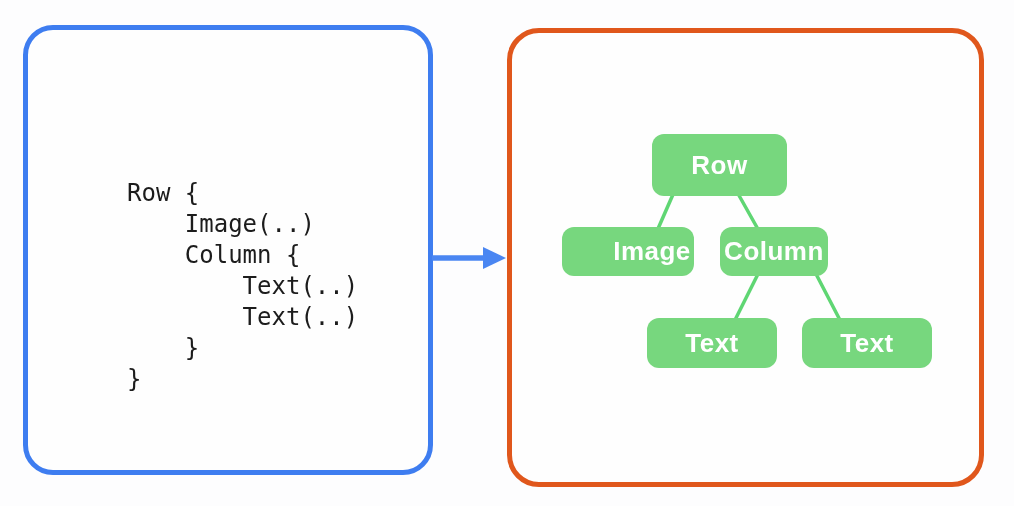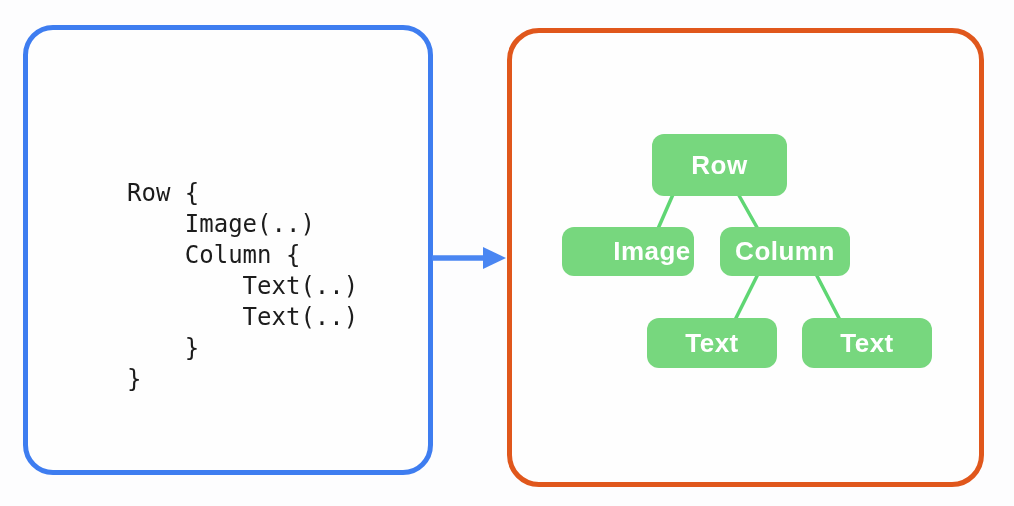--- a/index.html
+++ b/index.html
@@ -65,21 +65,21 @@
     position:absolute;
     background:var(--node-fill);
     border-radius:12px;
     color:var(--node-text);
     font-size:26px;font-weight:700;
     display:flex;align-items:center;justify-content:center;
     letter-spacing:0.5px;
   }
   .node-row       {left:140px;top:101px;width:135px;height:62px;}
   .node-image     {left:50px; top:194px;width:132px;height:49px;padding-left:48px;}
-  .node-column    {left:208px;top:194px;width:130px;height:49px;}
+  .node-column    {left:208px;top:194px;width:108px;height:49px;}
   .node-text-left {left:135px;top:285px;width:130px;height:50px;}
   .node-text-right{left:290px;top:285px;width:130px;height:50px;}
 </style>
 </head>
 <body>
 
 <div class="canvas">
 
   <div class="code-panel">
     <pre>Row {

